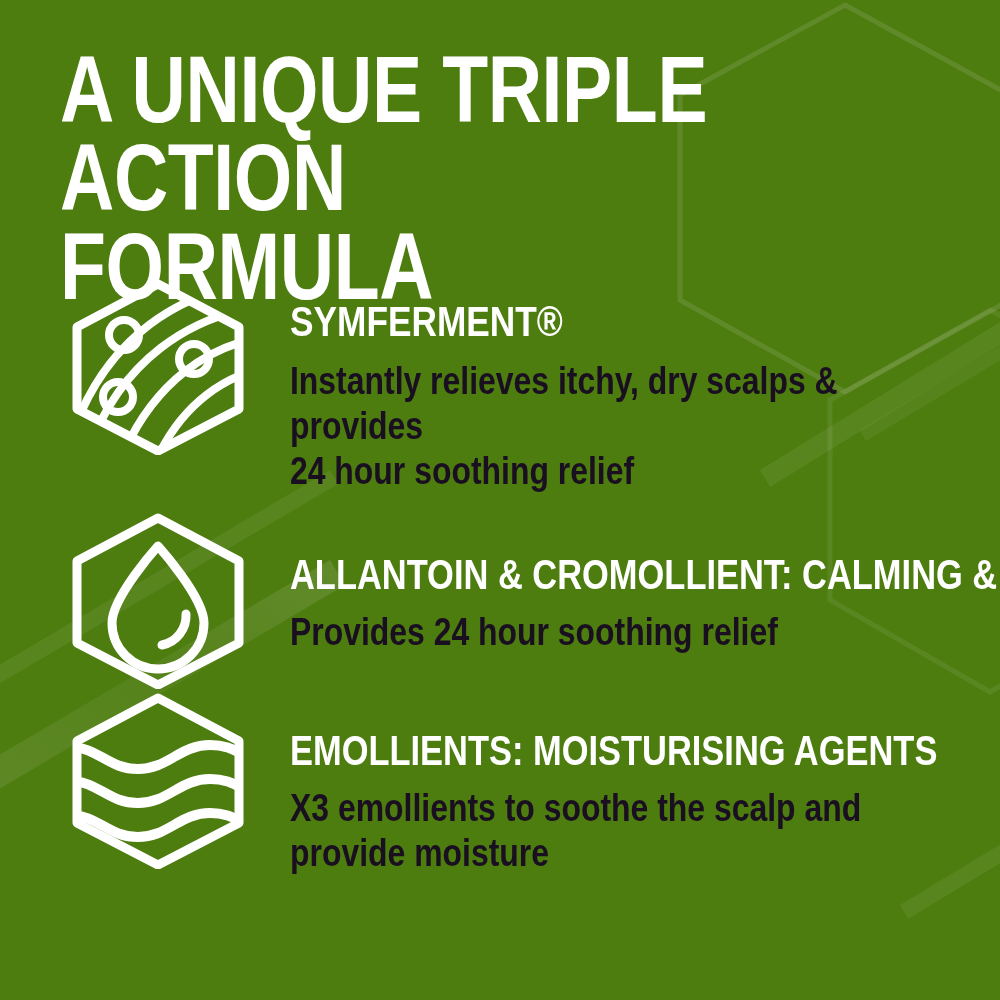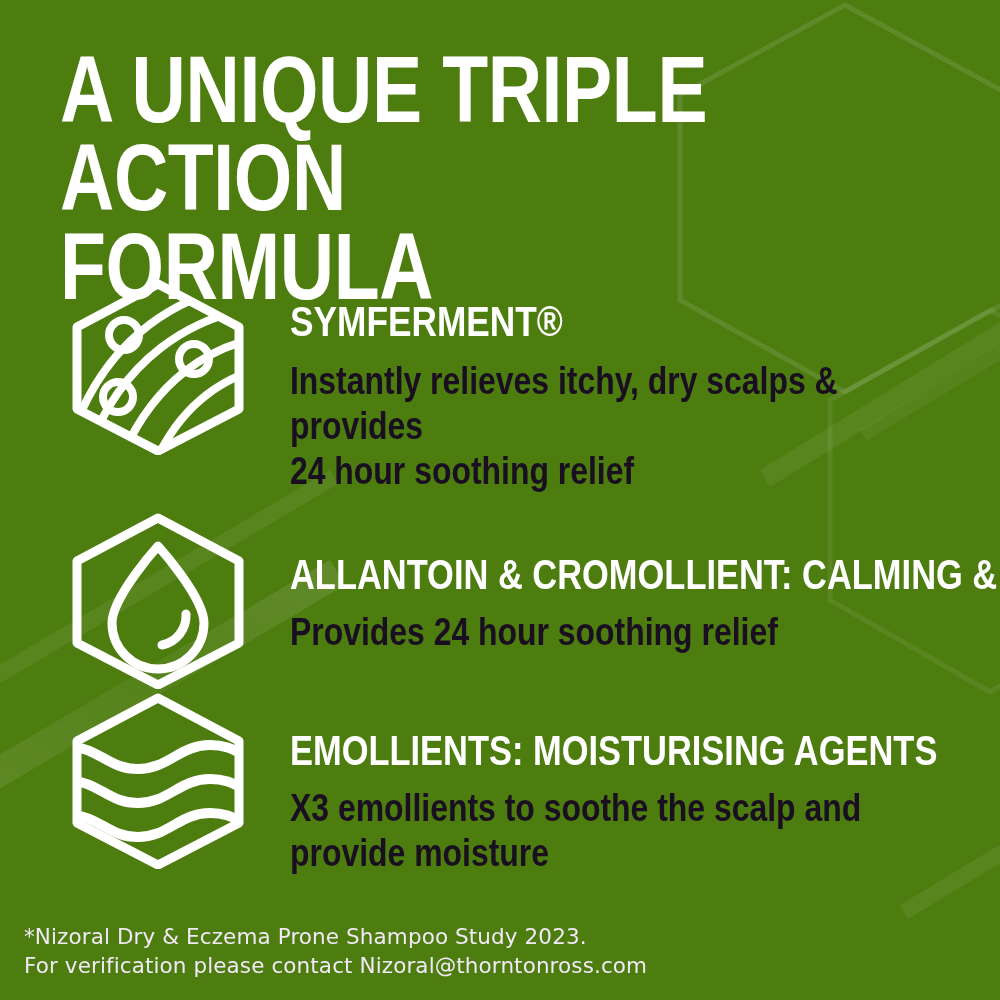--- a/index.html
+++ b/index.html
@@ -197,16 +197,14 @@
           </g>
         </g>
       </svg>
     </div>
     <div class="feature-text">
       <div class="feat-title">EMOLLIENTS: MOISTURISING AGENTS</div>
       <div class="feat-body">X3 emollients to soothe the scalp and provide moisture</div>
     </div>
   </div>
 
-  <div class="footnote">*Nizoral Dry &amp; Eczema Prone Shampoo Study 2023.
- For verification please contact Nizoral@thorntonross.com</div>
 
 </div>
 
 </body></html>

